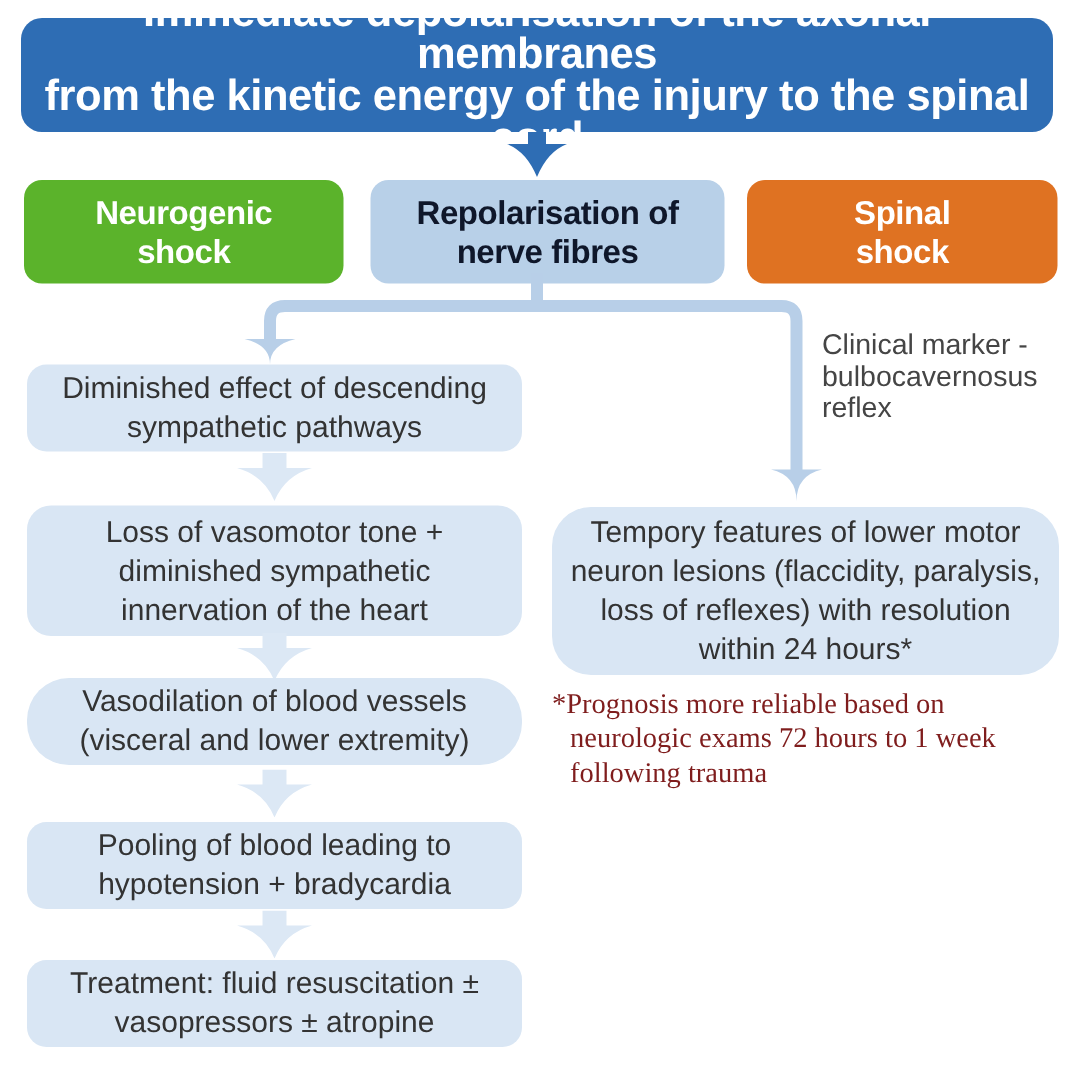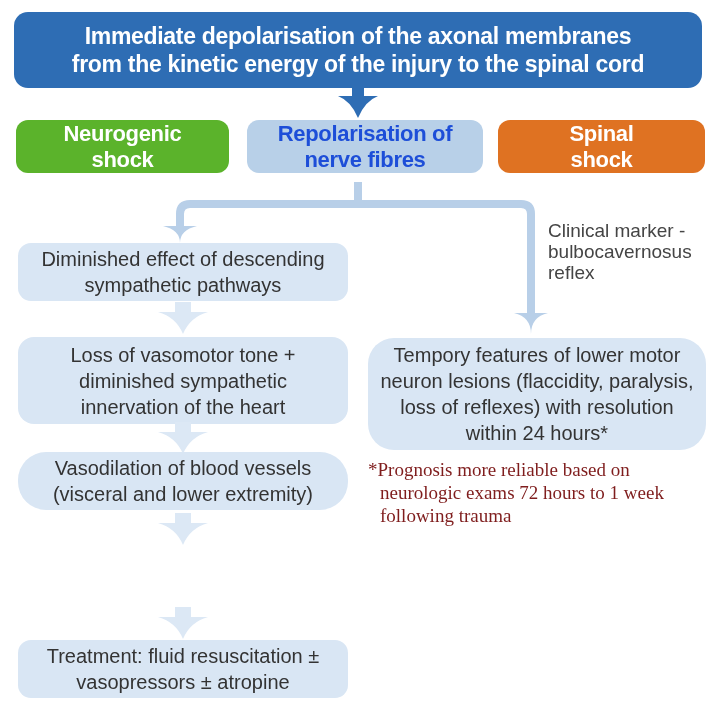--- a/index.html
+++ b/index.html
@@ -19,32 +19,32 @@
     position:relative;width:716px;height:711px;background:#ffffff;
     font-family:"Liberation Sans","DejaVu Sans",sans-serif;overflow:hidden;
   }
   .abs{position:absolute;box-sizing:border-box;}
 
   
   .header-box{
     left:14px;top:12px;width:688px;height:76px;border-radius:14px;
     background:var(--header-blue);
     display:flex;flex-direction:column;align-items:center;justify-content:center;
-    color:var(--white-text);font-weight:700;font-size:23px;line-height:28px;
+    color:var(--white-text);font-weight:700;font-size:29px;line-height:28px;
     letter-spacing:-0.3px;text-align:center;
   }
 
   
   .branch-box{
-    top:120px;height:53px;border-radius:12px;
+    top:120px;height:69px;border-radius:12px;
     display:flex;align-items:center;justify-content:center;text-align:center;
     font-weight:700;font-size:22px;line-height:26px;letter-spacing:-0.3px;
   }
   .branch-green{left:16px;width:213px;background:var(--green);color:var(--white-text);}
-  .branch-mid{left:247px;width:236px;background:var(--repolarisation-blue);color:#1d4ed8;}
+  .branch-mid{left:247px;width:236px;background:var(--repolarisation-blue);color:#0f172a;}
   .branch-orange{left:498px;width:207px;background:var(--orange);color:var(--white-text);}
   .branch-green .lbl{max-width:140px;}
   .branch-mid .lbl{max-width:185px;}
   .branch-orange .lbl{max-width:95px;}
 
   
   .flow-box{
     left:18px;width:330px;border-radius:13px;background:var(--flow-box-blue);
     display:flex;align-items:center;justify-content:center;text-align:center;
     color:var(--dark-text);font-size:20px;line-height:26px;padding:4px 20px;
@@ -123,20 +123,23 @@
     <path class="fill-chevron" d="M18 0 L34 0 L34 10 L51 10 Q33 15 26 32 Q19 15 1 10 L18 10 Z"></path>
   </svg>
 
   <div class="abs flow-box fb3">
     <span>Vasodilation of blood vessels (visceral and lower extremity)</span>
   </div>
   <svg class="abs" style="left:157px;top:513px;" width="52" height="32" viewBox="0 0 52 32">
     <path class="fill-chevron" d="M18 0 L34 0 L34 10 L51 10 Q33 15 26 32 Q19 15 1 10 L18 10 Z"></path>
   </svg>
 
+  <div class="abs flow-box fb4">
+    <span>Pooling of blood leading to hypotension + bradycardia</span>
+  </div>
   <svg class="abs" style="left:157px;top:607px;" width="52" height="32" viewBox="0 0 52 32">
     <path class="fill-chevron" d="M18 0 L34 0 L34 10 L51 10 Q33 15 26 32 Q19 15 1 10 L18 10 Z"></path>
   </svg>
 
   <div class="abs flow-box fb5">
     <span>Treatment: fluid resuscitation ± vasopressors ± atropine</span>
   </div>
 
   <div class="abs clinical-marker">Clinical marker - bulbocavernosus reflex</div>
 

